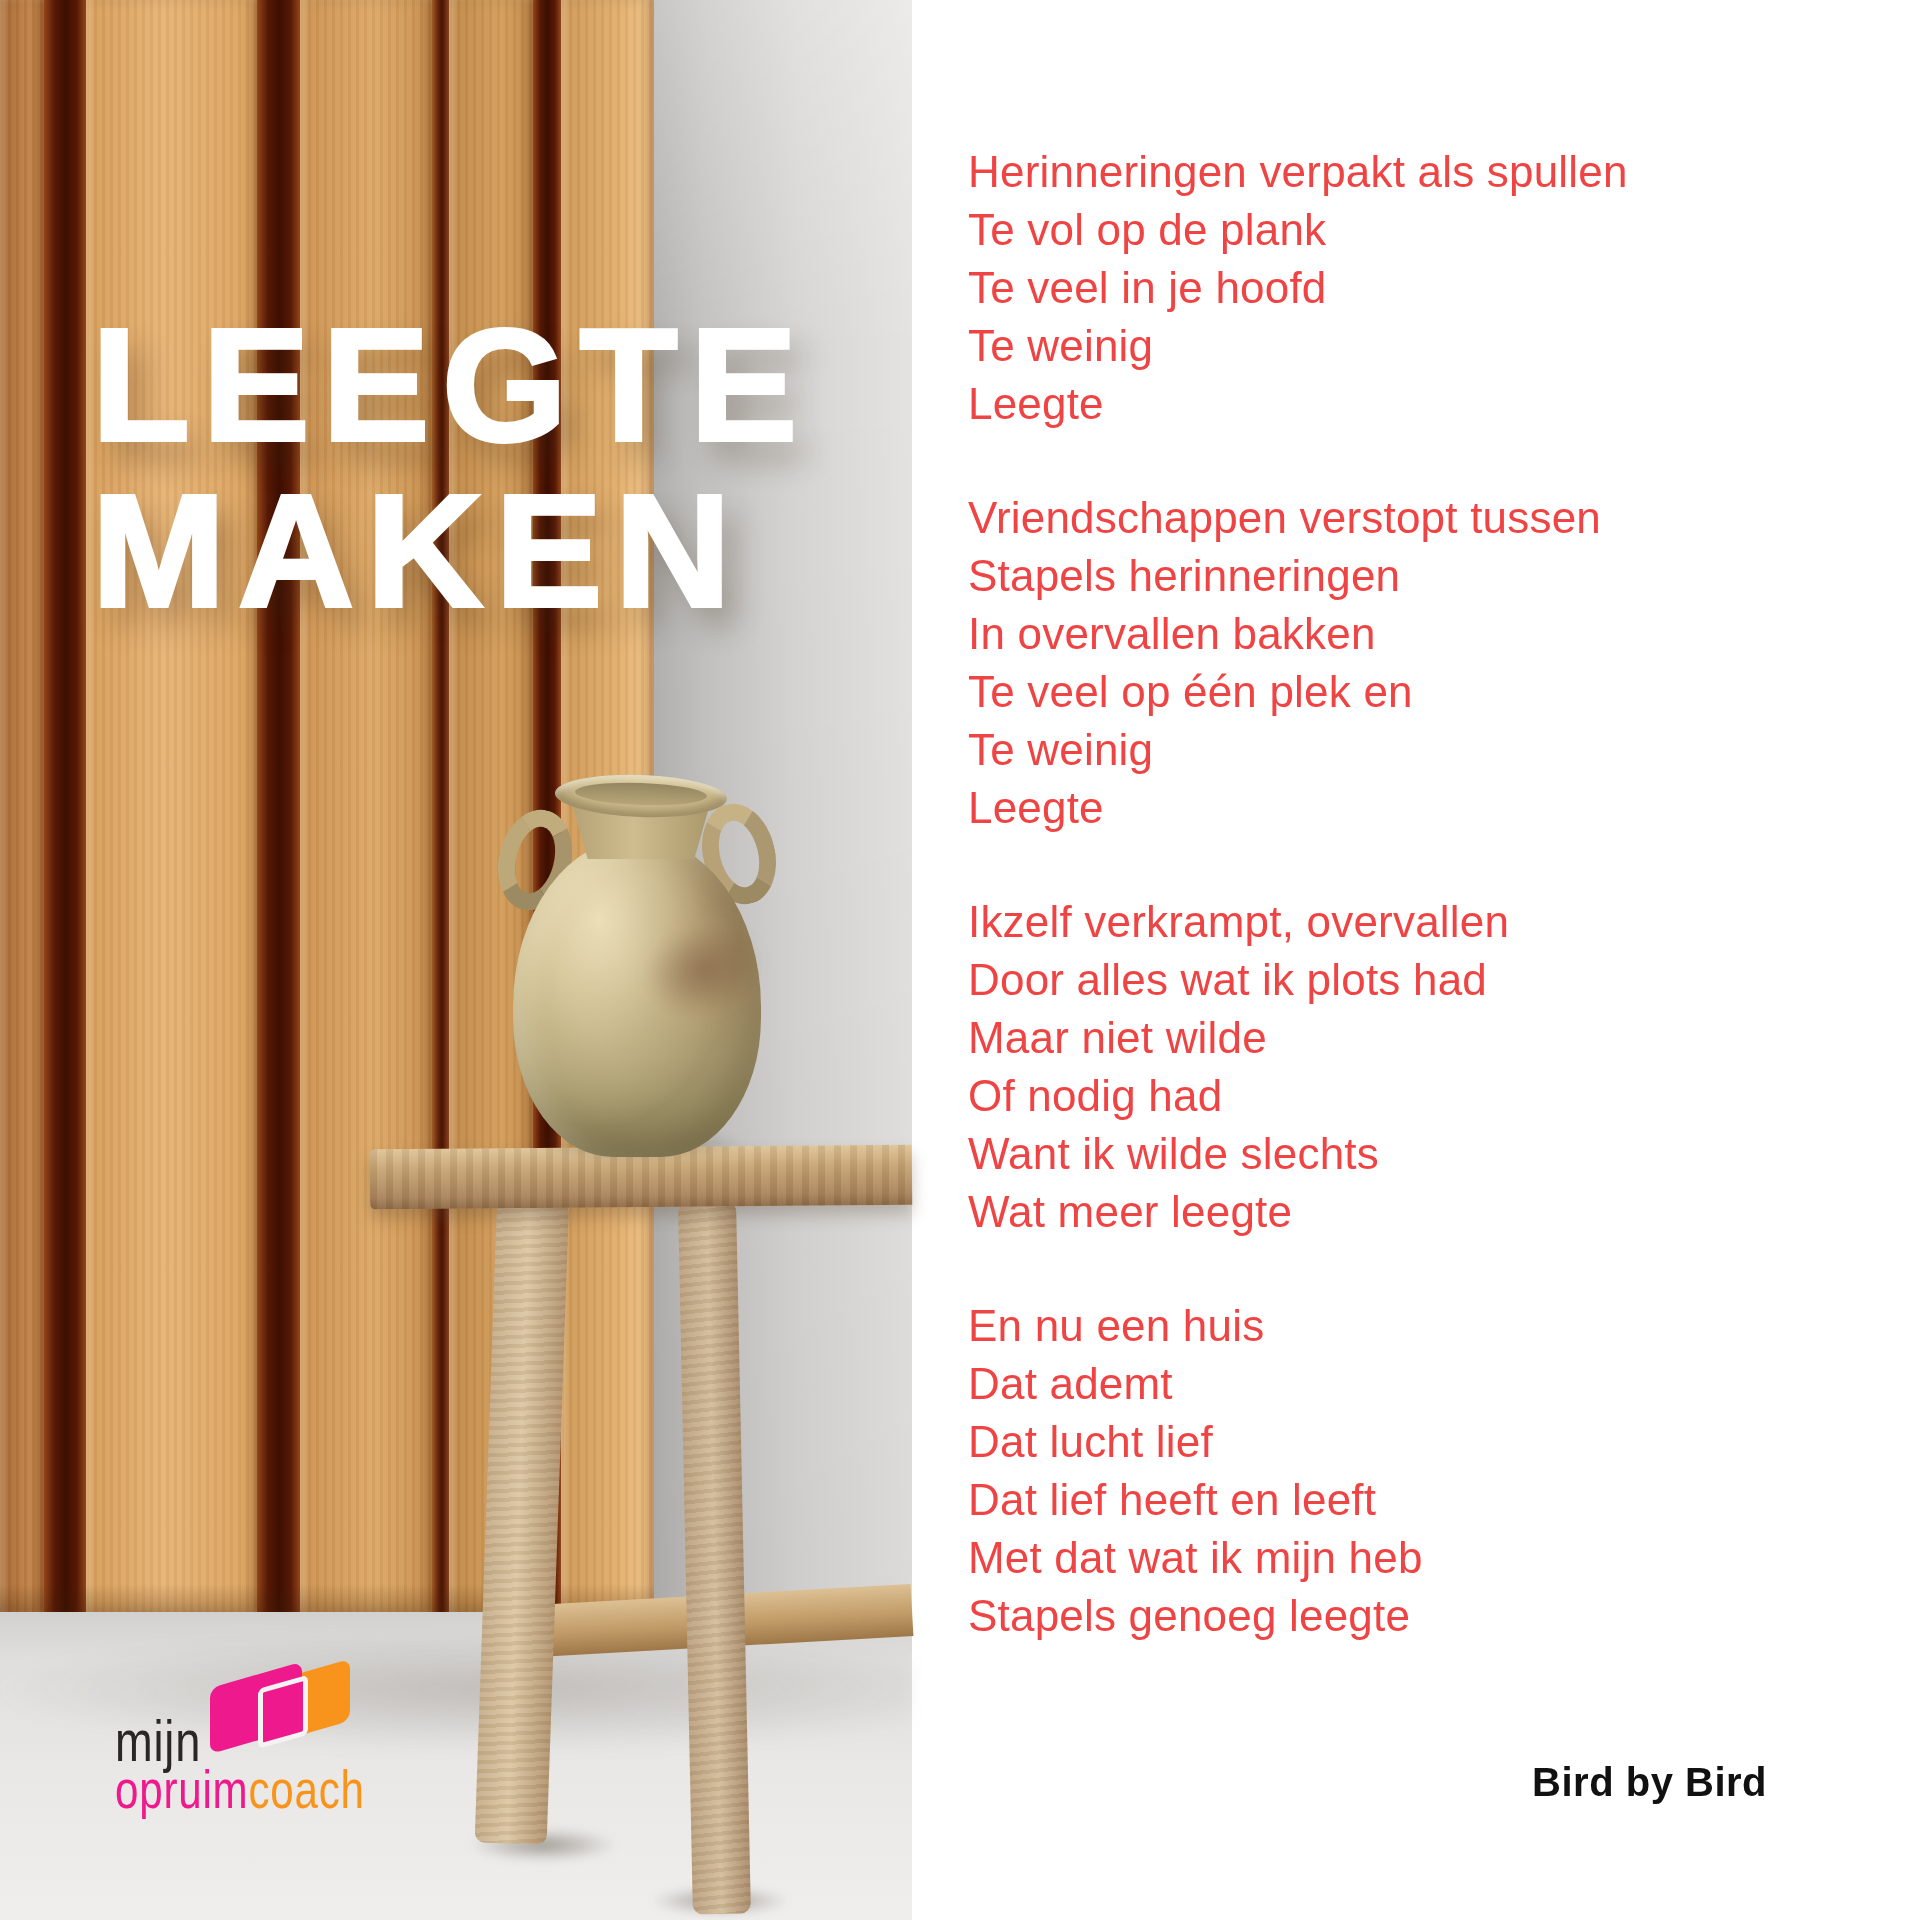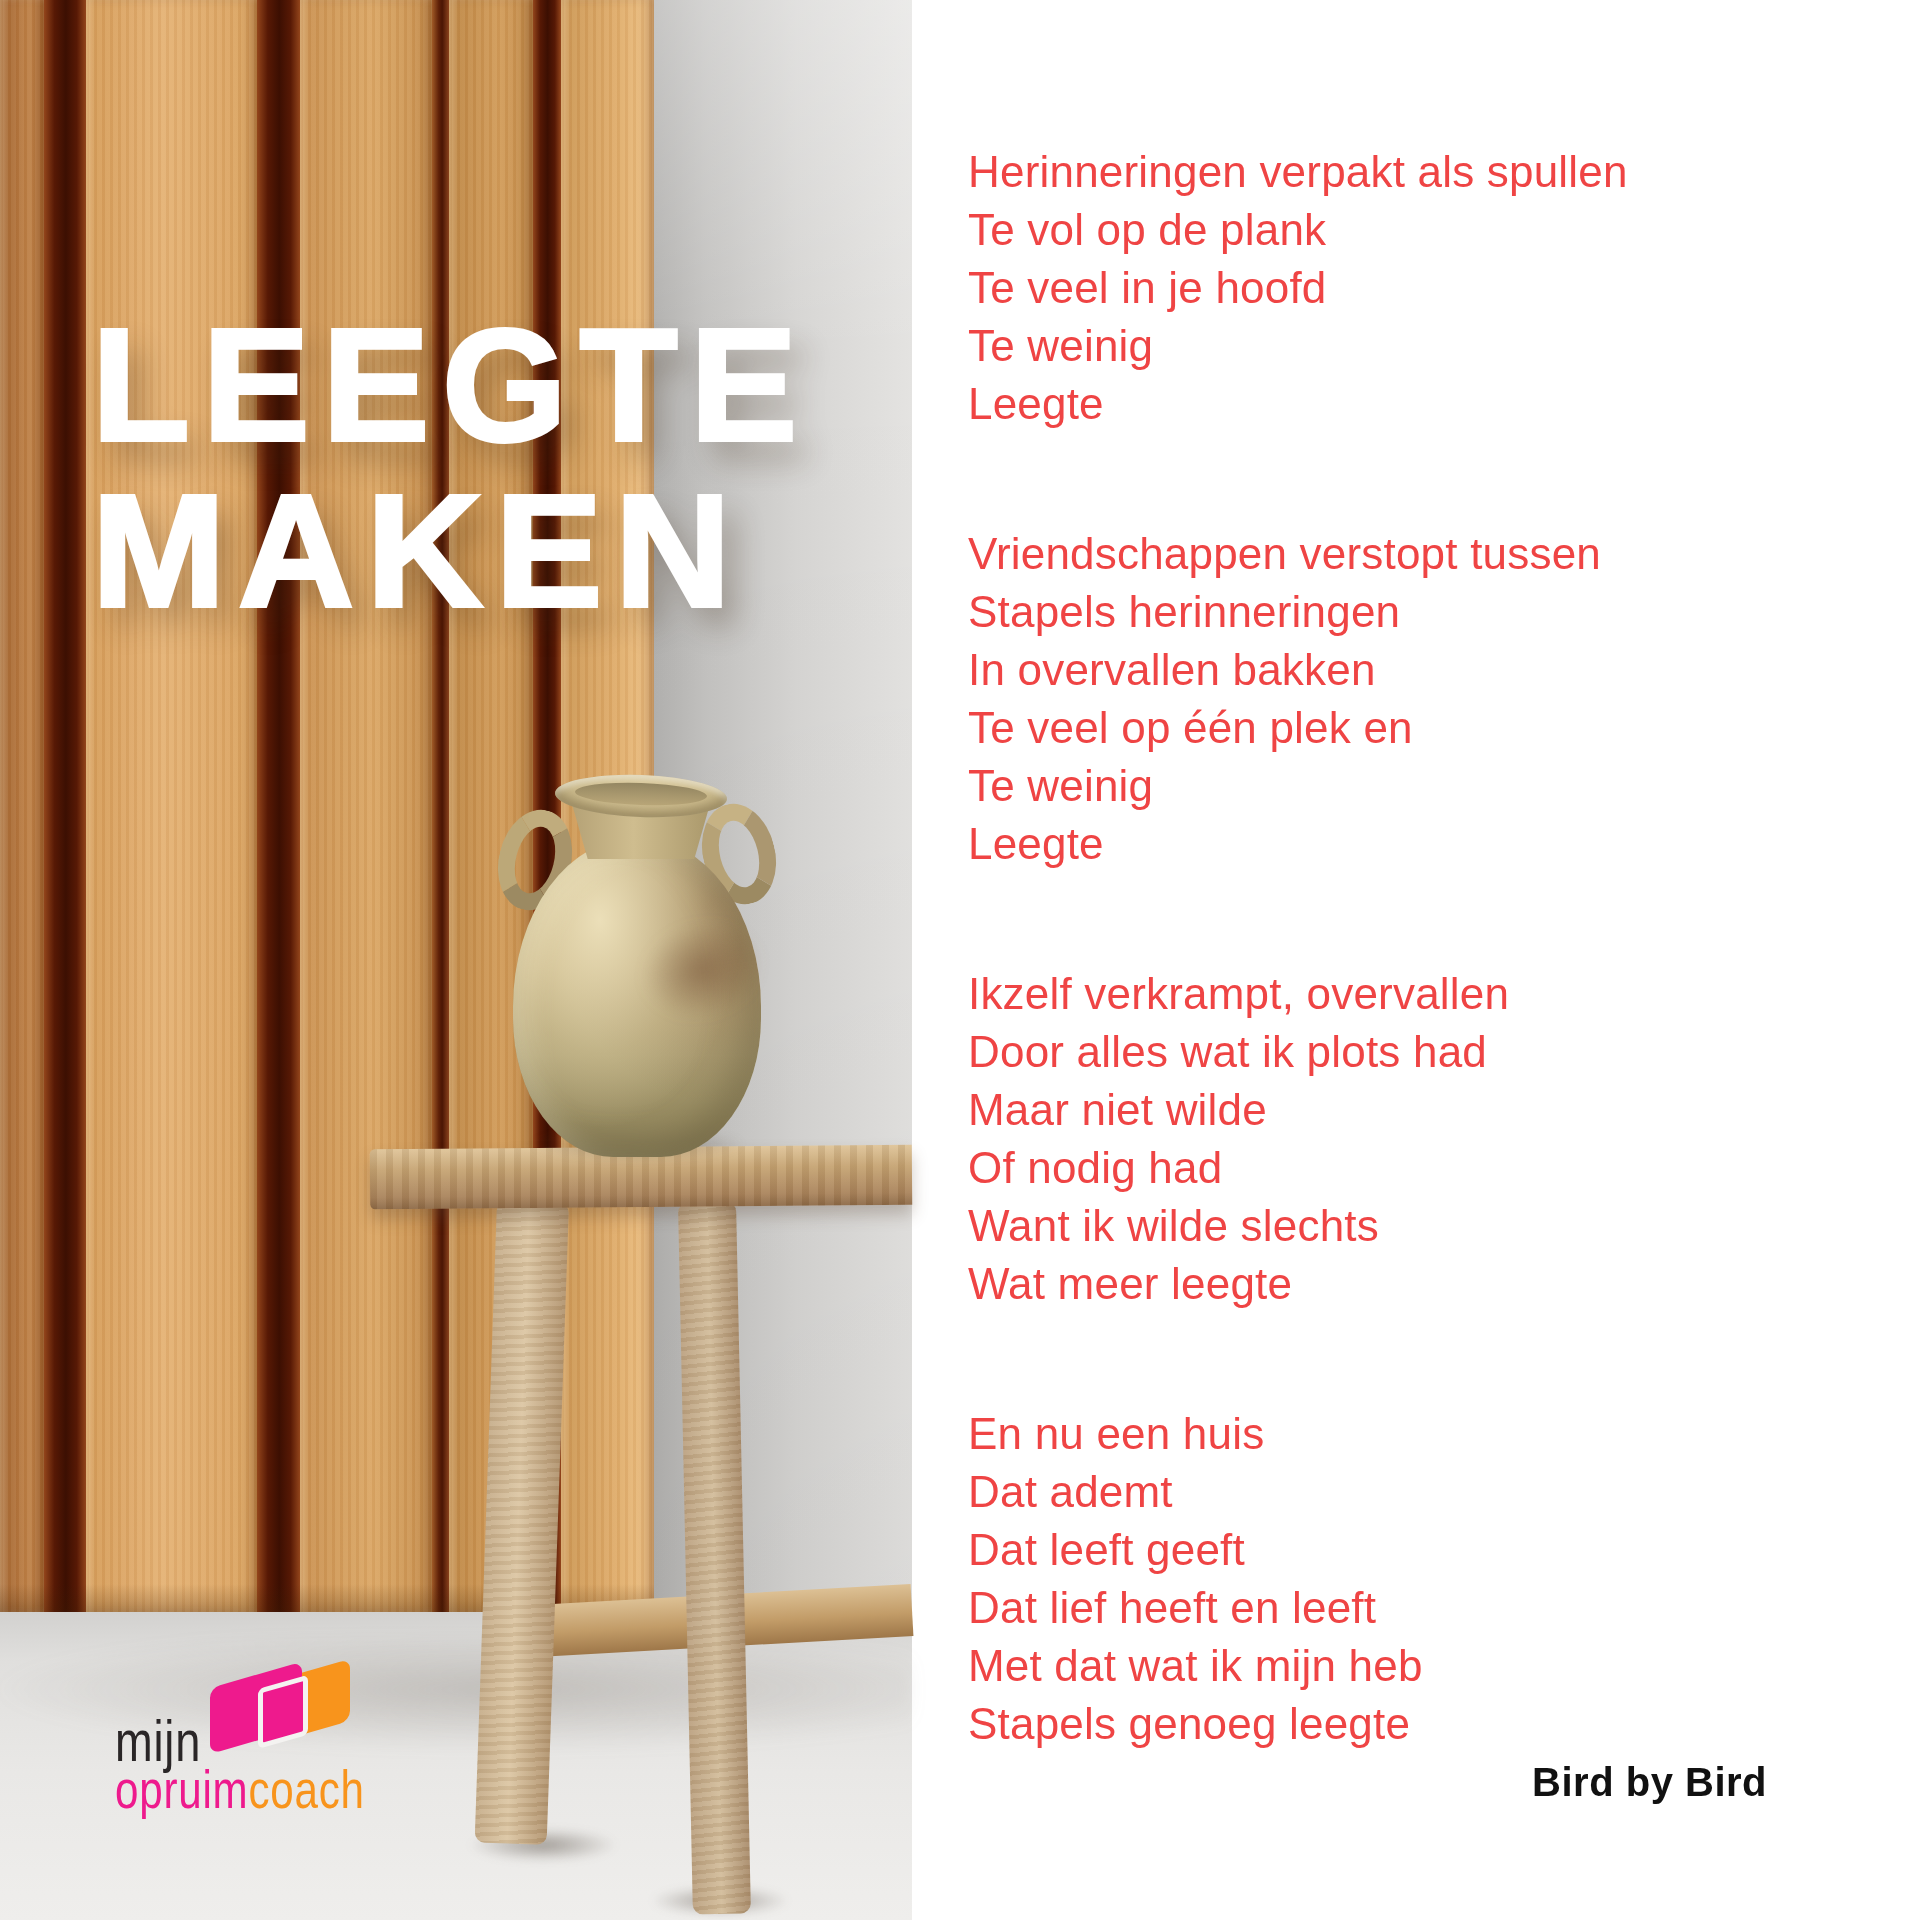--- a/index.html
+++ b/index.html
@@ -100,21 +100,21 @@
   
   .poster-title { position:absolute; left:92px; top:302px; z-index:7;
       color:#ffffff; font-weight:700; font-size:160px; line-height:166px; letter-spacing:13px;
       -webkit-text-stroke:4px #ffffff;
       text-shadow:14px 20px 30px rgba(60,40,20,0.30); white-space:nowrap; }
   .poster-title span { display:block; }
 
   
   .poem { position:absolute; left:968px; top:143px; z-index:7;
       font-size:44px; line-height:58px; color:#ef4444; letter-spacing:0.2px; }
-  .stanza + .stanza { margin-top:92px; }
+  .stanza + .stanza { margin-top:56px; }
 
   
   .attribution { position:absolute; top:1760px; right:153px; z-index:7;
       font-size:40px; font-weight:700; color:#111111; letter-spacing:0.5px; }
 
   
   .logo { position:absolute; left:0; top:0; z-index:8; }
   .logo-shape { position:absolute; transform-origin:left center; }
   .logo-orange { left:262px; top:1684px; width:88px; height:62px; background:#F8941C;
       border-radius:10px; transform:skewY(-16deg); }
@@ -213,21 +213,21 @@
       <div>Ikzelf verkrampt, overvallen</div>
       <div>Door alles wat ik plots had</div>
       <div>Maar niet wilde</div>
       <div>Of nodig had</div>
       <div>Want ik wilde slechts</div>
       <div>Wat meer leegte</div>
     </div>
     <div class="stanza">
       <div>En nu een huis</div>
       <div>Dat ademt</div>
-      <div>Dat leeft geeft</div>
+      <div>Dat lucht lief</div>
       <div>Dat lief heeft en leeft</div>
       <div>Met dat wat ik mijn heb</div>
       <div>Stapels genoeg leegte</div>
     </div>
   </div>
 
   <div class="attribution">Bird by Bird</div>
 
   <div class="logo">
     <div class="logo-shape logo-orange"></div>

